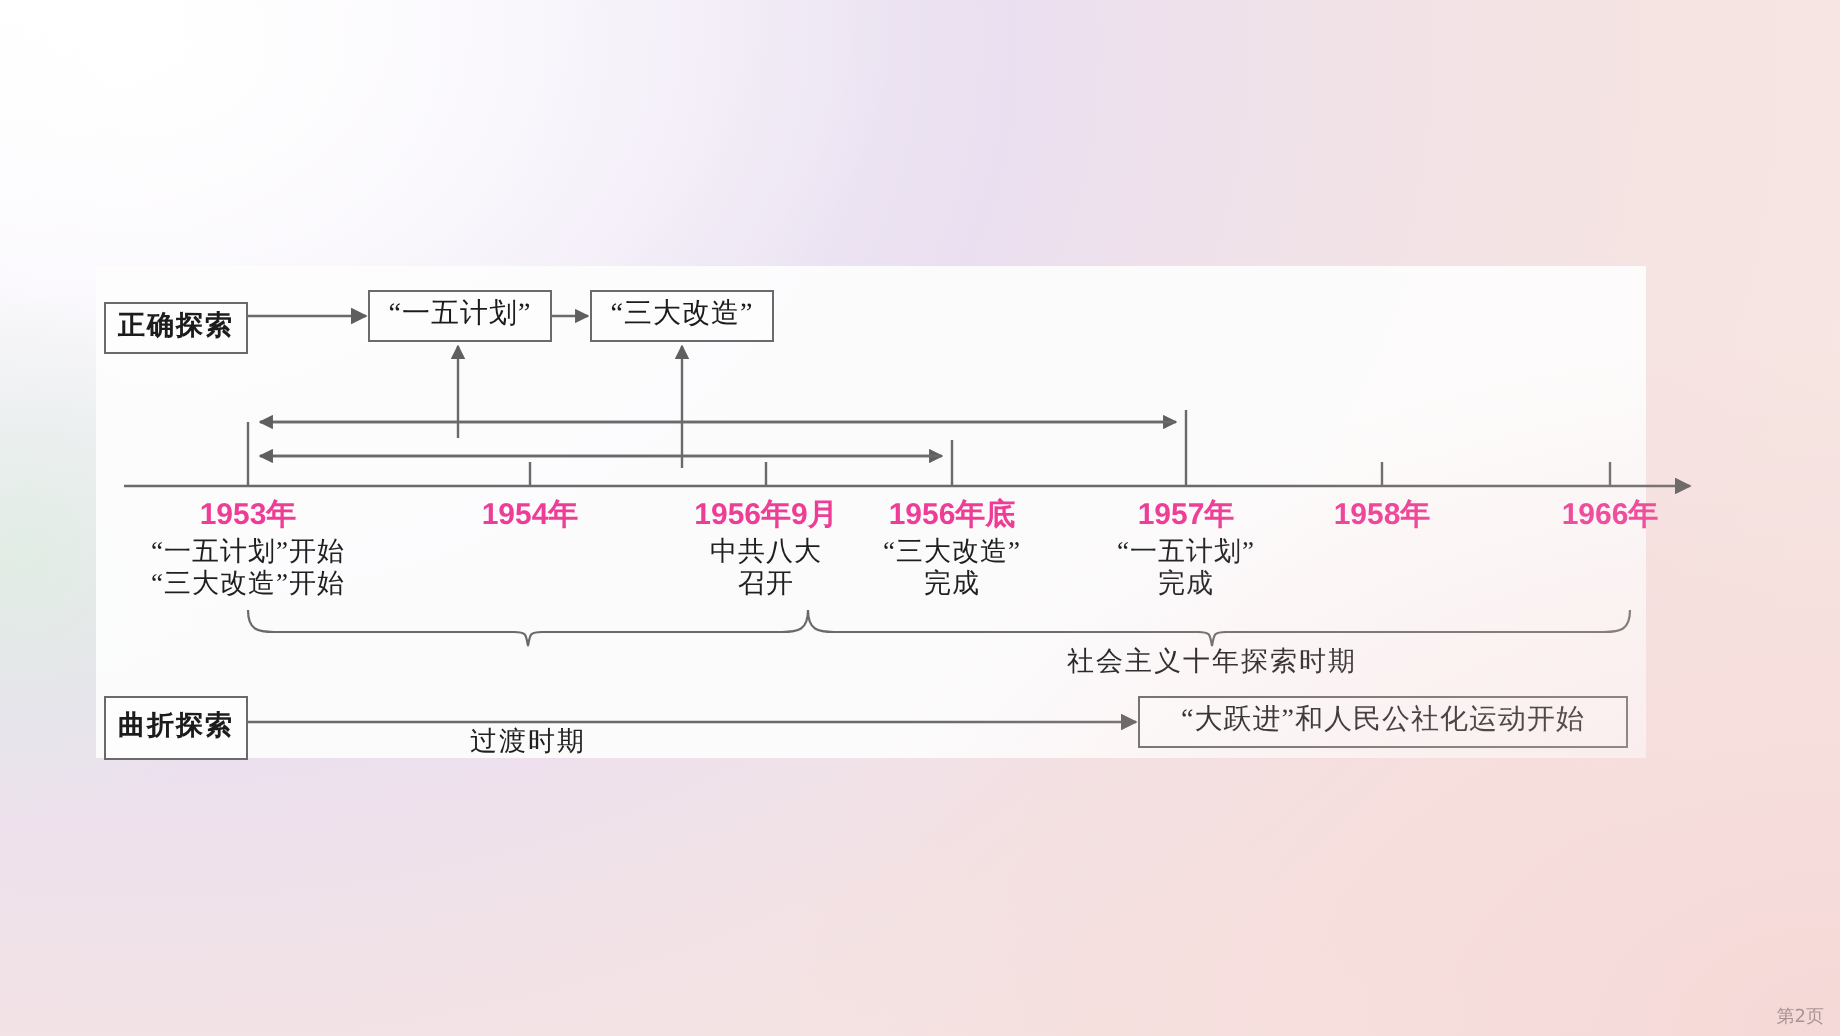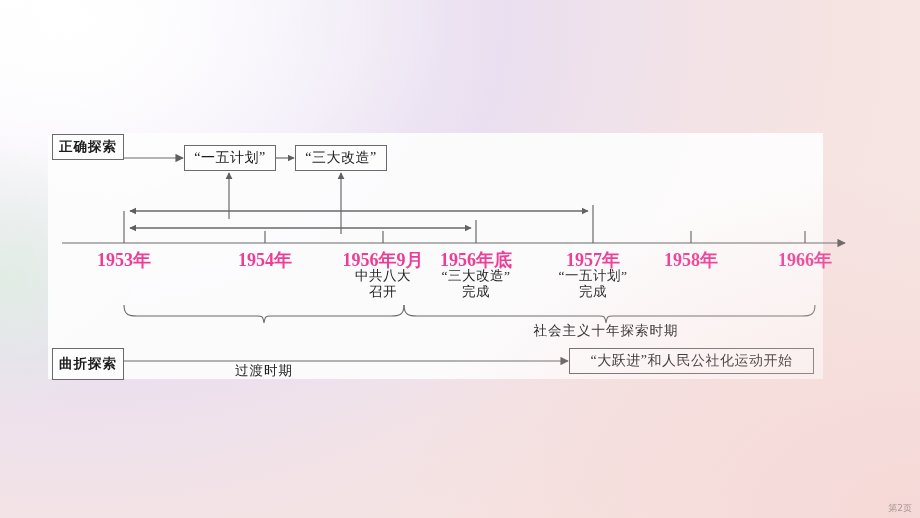--- a/index.html
+++ b/index.html
@@ -86,23 +86,23 @@
     left: 0; top: 0;
     width: 920px;
     height: 518px;
     pointer-events: none;
   }
 
   
   .yr {
     position: absolute;
     color: #ee3d96;
-    font-family: Liberation Serif, serif;
+    font-family: Liberation Sans, sans-serif;
     font-weight: bold;
-    font-size: 18px;
+    font-size: 15px;
     white-space: nowrap;
     transform: translateX(-50%);
     letter-spacing: 0px;
   }
   .evt {
     position: absolute;
     color: #1f1f1f;
     font-size: 13.5px;
     line-height: 16px;
     text-align: center;
@@ -180,21 +180,21 @@
 
       <path d="M404,305 C404,315 409,316 417,316
                L599,316 C605,316 605,317 606,323
                C607,317 607,316 613,316
                L802,316 C810,316 815,315 815,305" stroke-width="1.1"></path>
 
       <line x1="124" y1="361" x2="568" y2="361" marker-end="url(#ah)"></line>
     </g>
   </svg>
 
-  <div class="node node-bold" style="left:52px; top:134px; width:72px; height:26px;">
+  <div class="node node-bold" style="left:52px; top:151px; width:72px; height:26px;">
     <span>正确探索</span>
   </div>
 
   <div class="node" style="left:184px; top:145px; width:92px; height:26px;">
     <span>“一五计划”</span>
   </div>
 
   <div class="node" style="left:295px; top:145px; width:92px; height:26px;">
     <span>“三大改造”</span>
   </div>
@@ -208,20 +208,24 @@
   </div>
 
   <div class="yr" style="left:124px; top:248px;">1953年</div>
   <div class="yr" style="left:265px; top:248px;">1954年</div>
   <div class="yr" style="left:383px; top:248px;">1956年9月</div>
   <div class="yr" style="left:476px; top:248px;">1956年底</div>
   <div class="yr" style="left:593px; top:248px;">1957年</div>
   <div class="yr" style="left:691px; top:248px;">1958年</div>
   <div class="yr" style="left:805px; top:248px;">1966年</div>
 
+  <div class="evt" style="left:124px; top:268px;">
+    <div>“一五计划”开始</div>
+    <div>“三大改造”开始</div>
+  </div>
   <div class="evt" style="left:383px; top:268px;">
     <div>中共八大</div>
     <div>召开</div>
   </div>
   <div class="evt" style="left:476px; top:268px;">
     <div>“三大改造”</div>
     <div>完成</div>
   </div>
   <div class="evt" style="left:593px; top:268px;">
     <div>“一五计划”</div>

